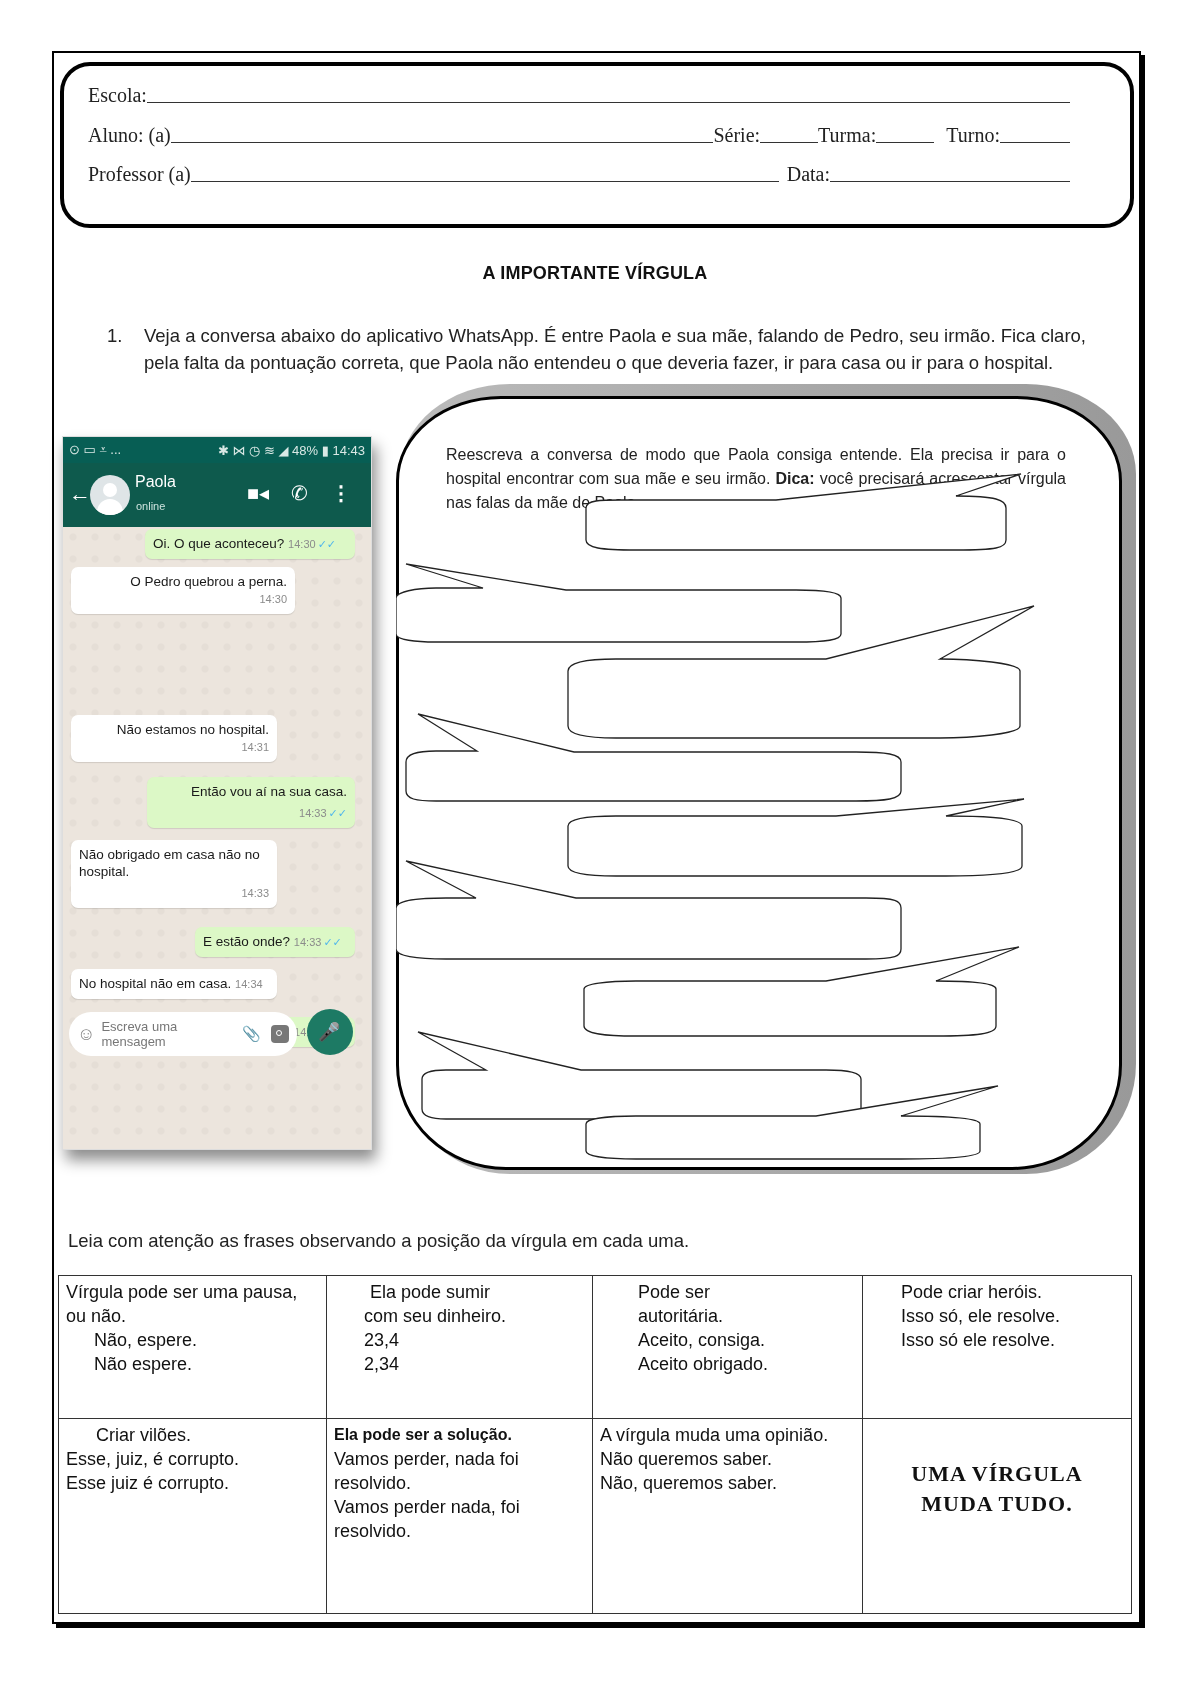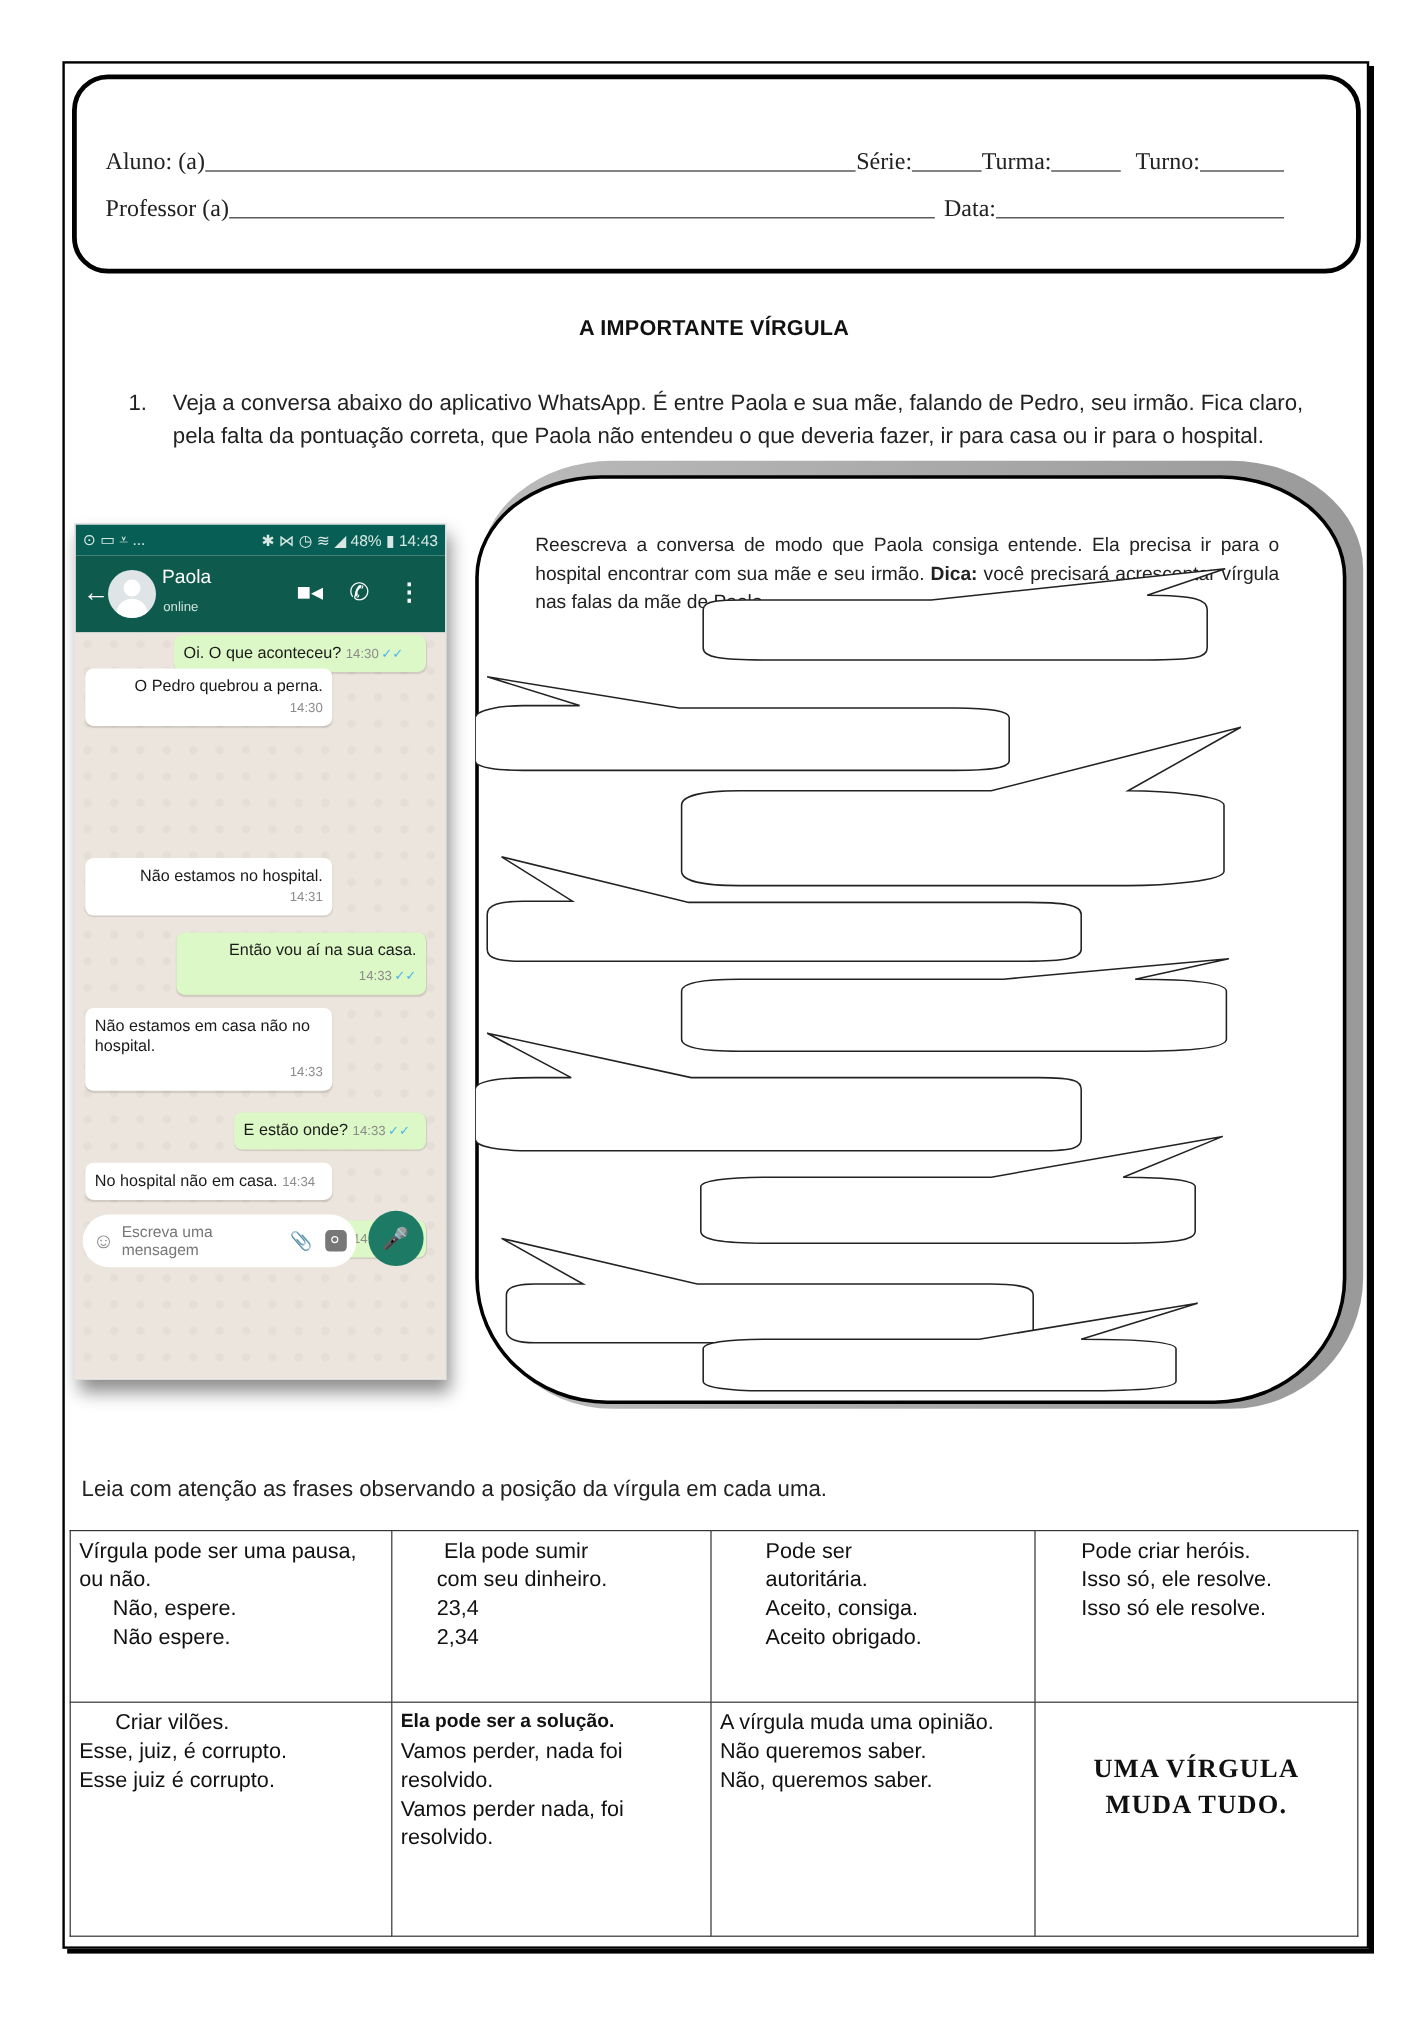--- a/index.html
+++ b/index.html
@@ -75,20 +75,24 @@
   .small-b { font-weight: bold; font-size: 16px; display: block; }
   .line { display: block; }
   .motto { font-family: "Liberation Serif", serif; font-weight: bold; font-size: 22px; text-align: center; line-height: 30px; letter-spacing: 1px; margin-top: 36px; font-variant: small-caps; }
 </style>
 </head>
 <body>
 
 <div class="page-frame"></div>
 
 <div class="header-box">
+  <div class="hrow r1">
+    <span class="lbl">Escola:</span>
+    <span class="line"></span>
+  </div>
   <div class="hrow r3">
     <span class="lbl">Professor (a)</span>
     <span class="line" style="margin-right:8px"></span>
     <span class="lbl">Data:</span>
     <span class="line fixed" style="width:240px"></span>
   </div>
   <div class="hrow r2">
     <span class="lbl">Aluno: (a)</span>
     <span class="line"></span>
     <span class="lbl">Série:</span>
@@ -122,34 +126,34 @@
     <span class="sub">online</span>
     <span class="ic" style="left:184px">■◂</span>
     <span class="ic" style="left:228px">✆</span>
     <span class="ic" style="left:268px;font-weight:bold">⋮</span>
   </div>
   <div class="chat">
     <div class="msg out" style="top:2px;width:210px">
       <span>Oi. O que aconteceu?</span>
       <span class="t">14:30</span><span class="tick">✓✓</span>
     </div>
-    <div class="msg in" style="top:30px;width:206px;text-align:right">
+    <div class="msg in" style="top:40px;width:224px;text-align:right">
       <span class="line">O Pedro quebrou a perna.</span>
       <span class="meta t">14:30</span>
     </div>
     <div class="msg in" style="top:188px;width:206px;text-align:right">
       <span class="line">Não estamos no hospital.</span>
       <span class="meta t">14:31</span>
     </div>
     <div class="msg out" style="top:250px;width:208px;text-align:right">
       <span class="line">Então vou aí na sua casa.</span>
       <div class="meta"><span class="t">14:33</span><span class="tick">✓✓</span></div>
     </div>
     <div class="msg in" style="top:313px;width:206px">
-      <span class="line">Não estamos em casa não no hospital.</span>
+      <span class="line">Não obrigado em casa não no hospital.</span>
       <div class="meta"><span class="t">14:33</span></div>
     </div>
     <div class="msg out" style="top:400px;width:160px">
       <span>E estão onde?</span>
       <span class="t">14:33</span><span class="tick">✓✓</span>
     </div>
     <div class="msg in" style="top:442px;width:206px">
       <span>No hospital não em casa.</span>
       <span class="t">14:34</span>
     </div>

